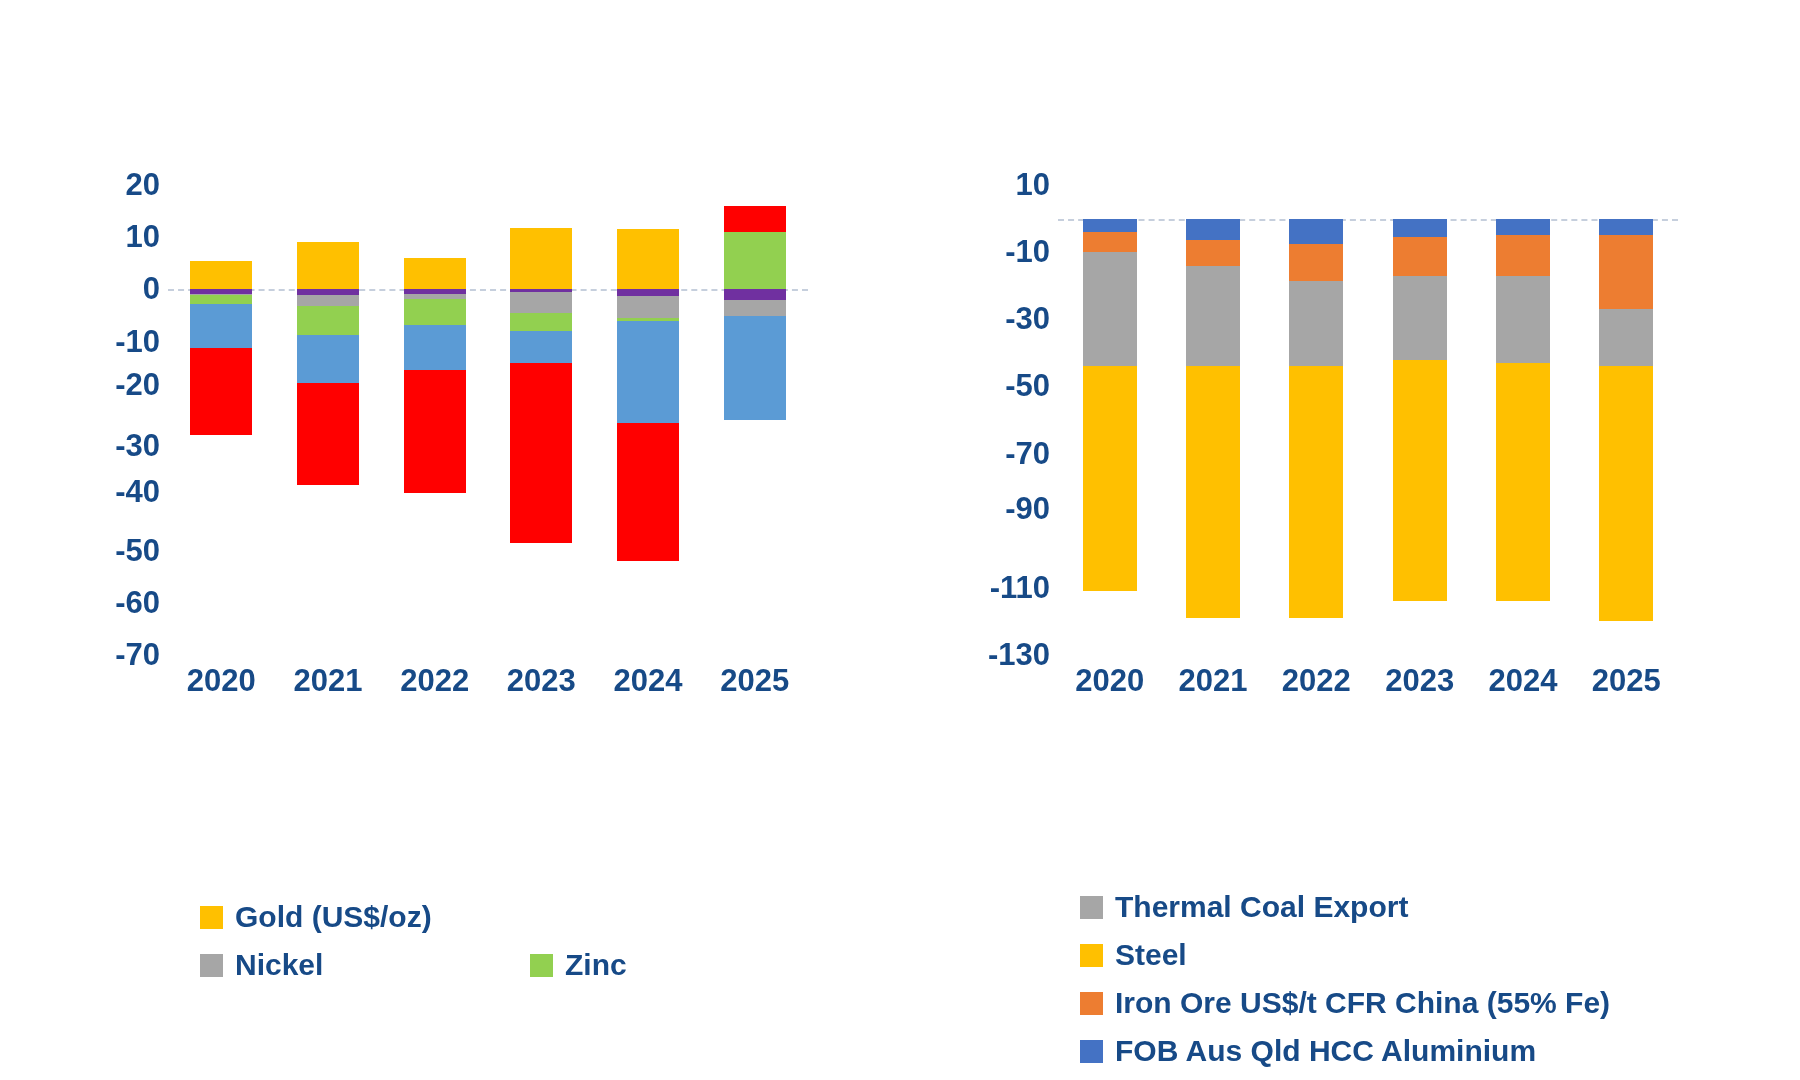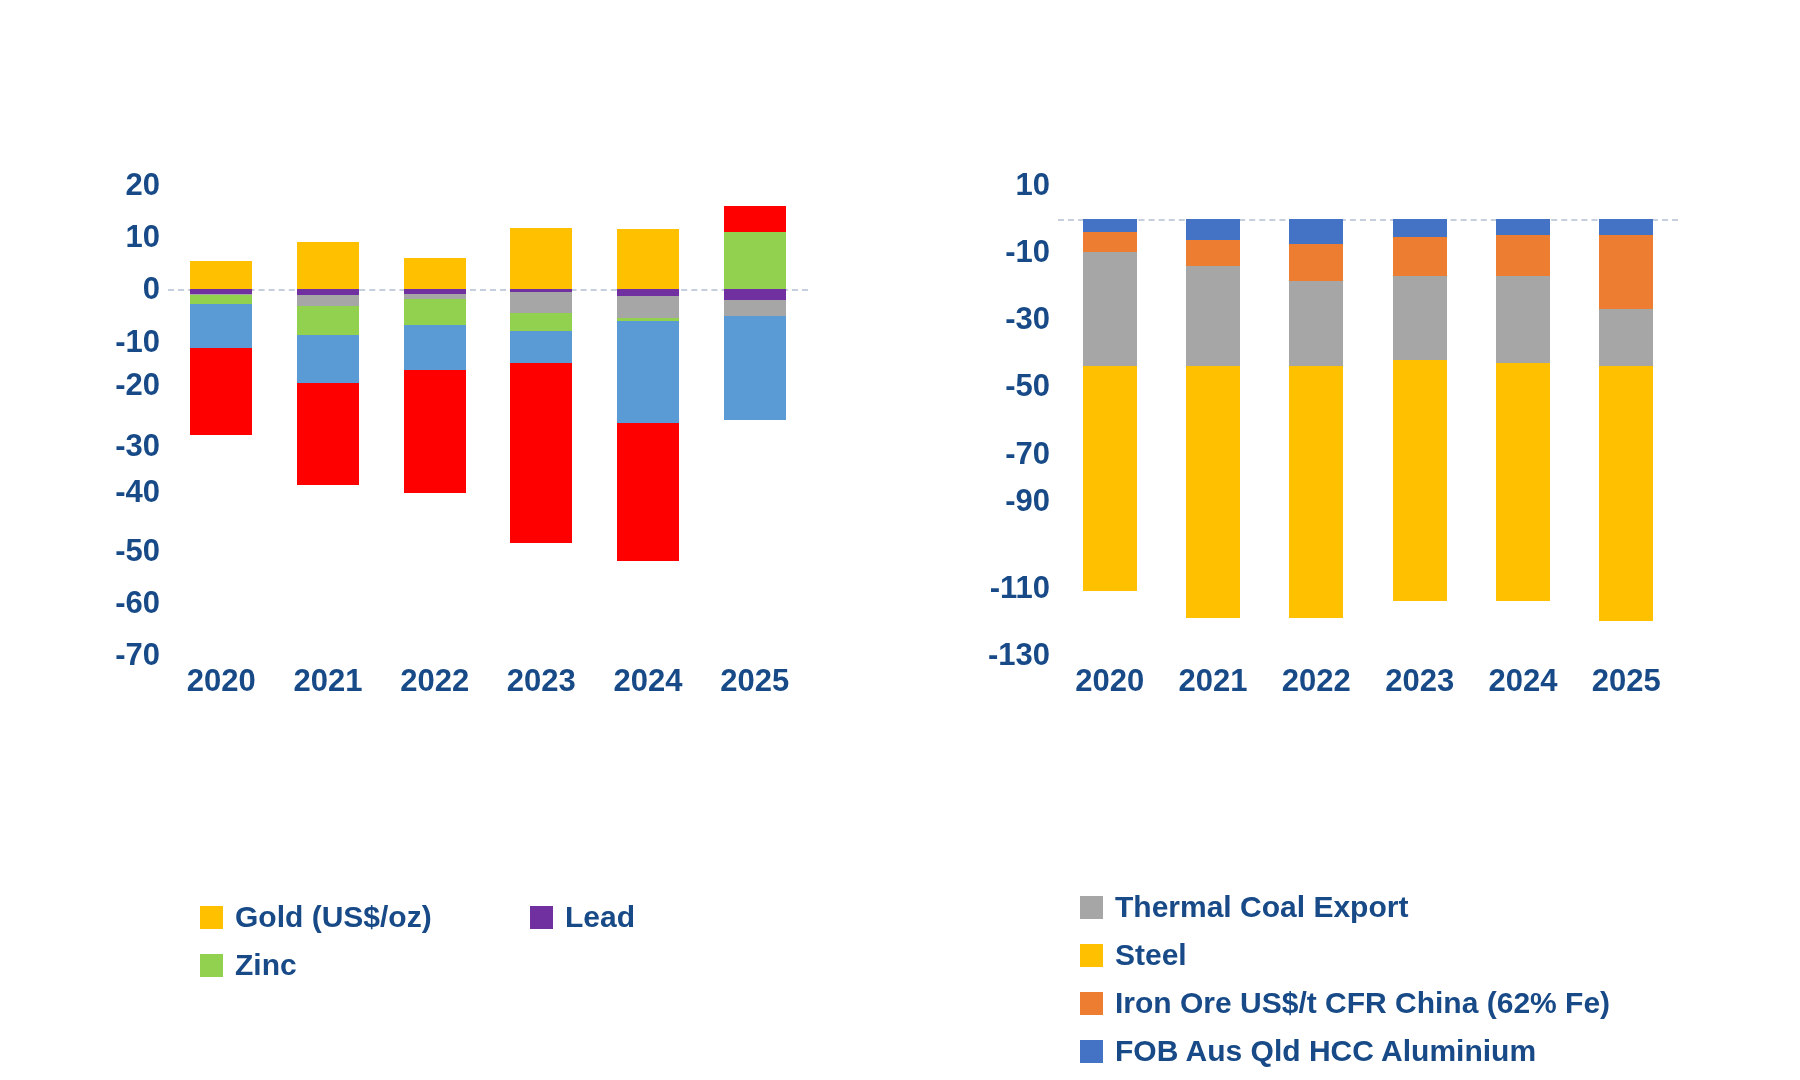--- a/index.html
+++ b/index.html
@@ -218,43 +218,43 @@
         <div class="xtick" style="left: 320px; width: 106.667px;">2023</div>
         <div class="xtick" style="left: 426.667px; width: 106.667px;">2024</div>
         <div class="xtick" style="left: 533.333px; width: 106.667px;">2025</div>
       </div>
     <div class="legend" id="left-legend">
         <div class="legend-row">
           <div class="legend-item">
             <span class="swatch" style="background: rgb(255, 192, 0);"></span>
             <span>Gold (US$/oz)</span>
           </div>
-          <div class="legend-item">
-            <span class="swatch" style="background: rgb(112, 48, 160);"></span>
-            <span>Lead</span>
-          </div>
-        </div>
-        <div class="legend-row">
+        </div>
+        <div class="legend-row">
+          <div class="legend-item">
+            <span class="swatch" style="background: rgb(166, 166, 166);"></span>
+            <span>Nickel</span>
+          </div>
           <div class="legend-item">
             <span class="swatch" style="background: rgb(146, 208, 80);"></span>
             <span>Zinc</span>
           </div>
         </div>
       </div>
   </div>
 
   <div class="chart-panel" id="right-panel">
     <div class="plot">
       <div class="axis-labels" id="right-yaxis">
           <div class="ytick" style="top: 0px;">10</div>
           <div class="ytick" style="top: 67.1429px;">-10</div>
           <div class="ytick" style="top: 134.286px;">-30</div>
           <div class="ytick" style="top: 201.429px;">-50</div>
           <div class="ytick" style="top: 268.571px;">-70</div>
-          <div class="ytick" style="top: 316px;">-90</div>
+          <div class="ytick" style="top: 324px;">-90</div>
           <div class="ytick" style="top: 402.857px;">-110</div>
           <div class="ytick" style="top: 470px;">-130</div>
         </div>
       <div class="bars-area" id="right-bars">
           <div class="zero-line" style="top: 33.5714px; border-top-color: rgb(198, 207, 221);"></div>
           <div class="bar-group" style="left: 24.6667px; width: 54px;">
             <div class="seg" style="top: 33.5714px; height: 13.4286px; background: rgb(68, 114, 196);"></div>
             <div class="seg" style="top: 47px; height: 20.1429px; background: rgb(237, 125, 49);"></div>
             <div class="seg" style="top: 67.1429px; height: 114.143px; background: rgb(166, 166, 166);"></div>
             <div class="seg" style="top: 181.286px; height: 224.929px; background: rgb(255, 192, 0);"></div>
@@ -308,21 +308,21 @@
         </div>
         <div class="legend-row">
           <div class="legend-item">
             <span class="swatch" style="background: rgb(255, 192, 0);"></span>
             <span>Steel</span>
           </div>
         </div>
         <div class="legend-row">
           <div class="legend-item">
             <span class="swatch" style="background: rgb(237, 125, 49);"></span>
-            <span>Iron Ore US$/t CFR China (62% Fe)</span>
+            <span>Iron Ore US$/t CFR China (55% Fe)</span>
           </div>
         </div>
         <div class="legend-row">
           <div class="legend-item">
             <span class="swatch" style="background: rgb(68, 114, 196);"></span>
             <span>FOB Aus Qld HCC Aluminium</span>
           </div>
         </div>
       </div>
   </div>

